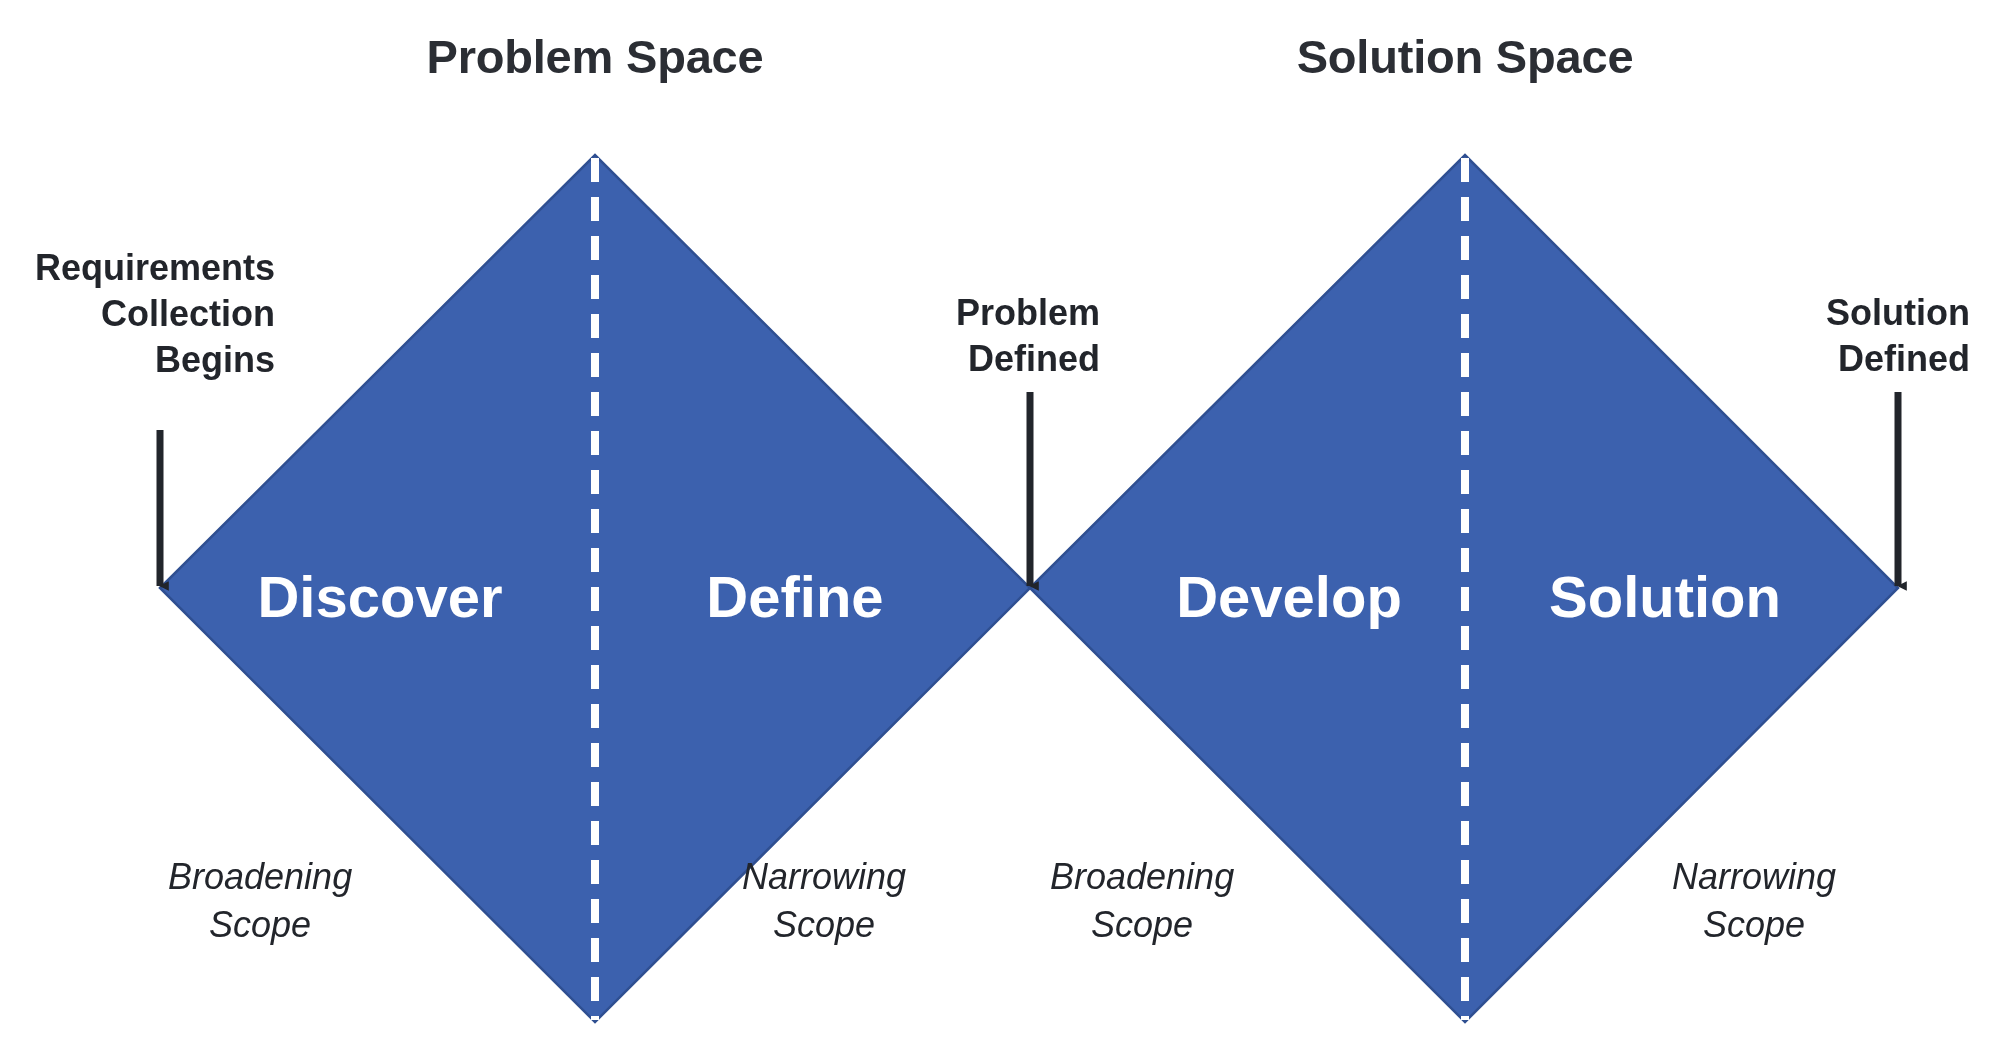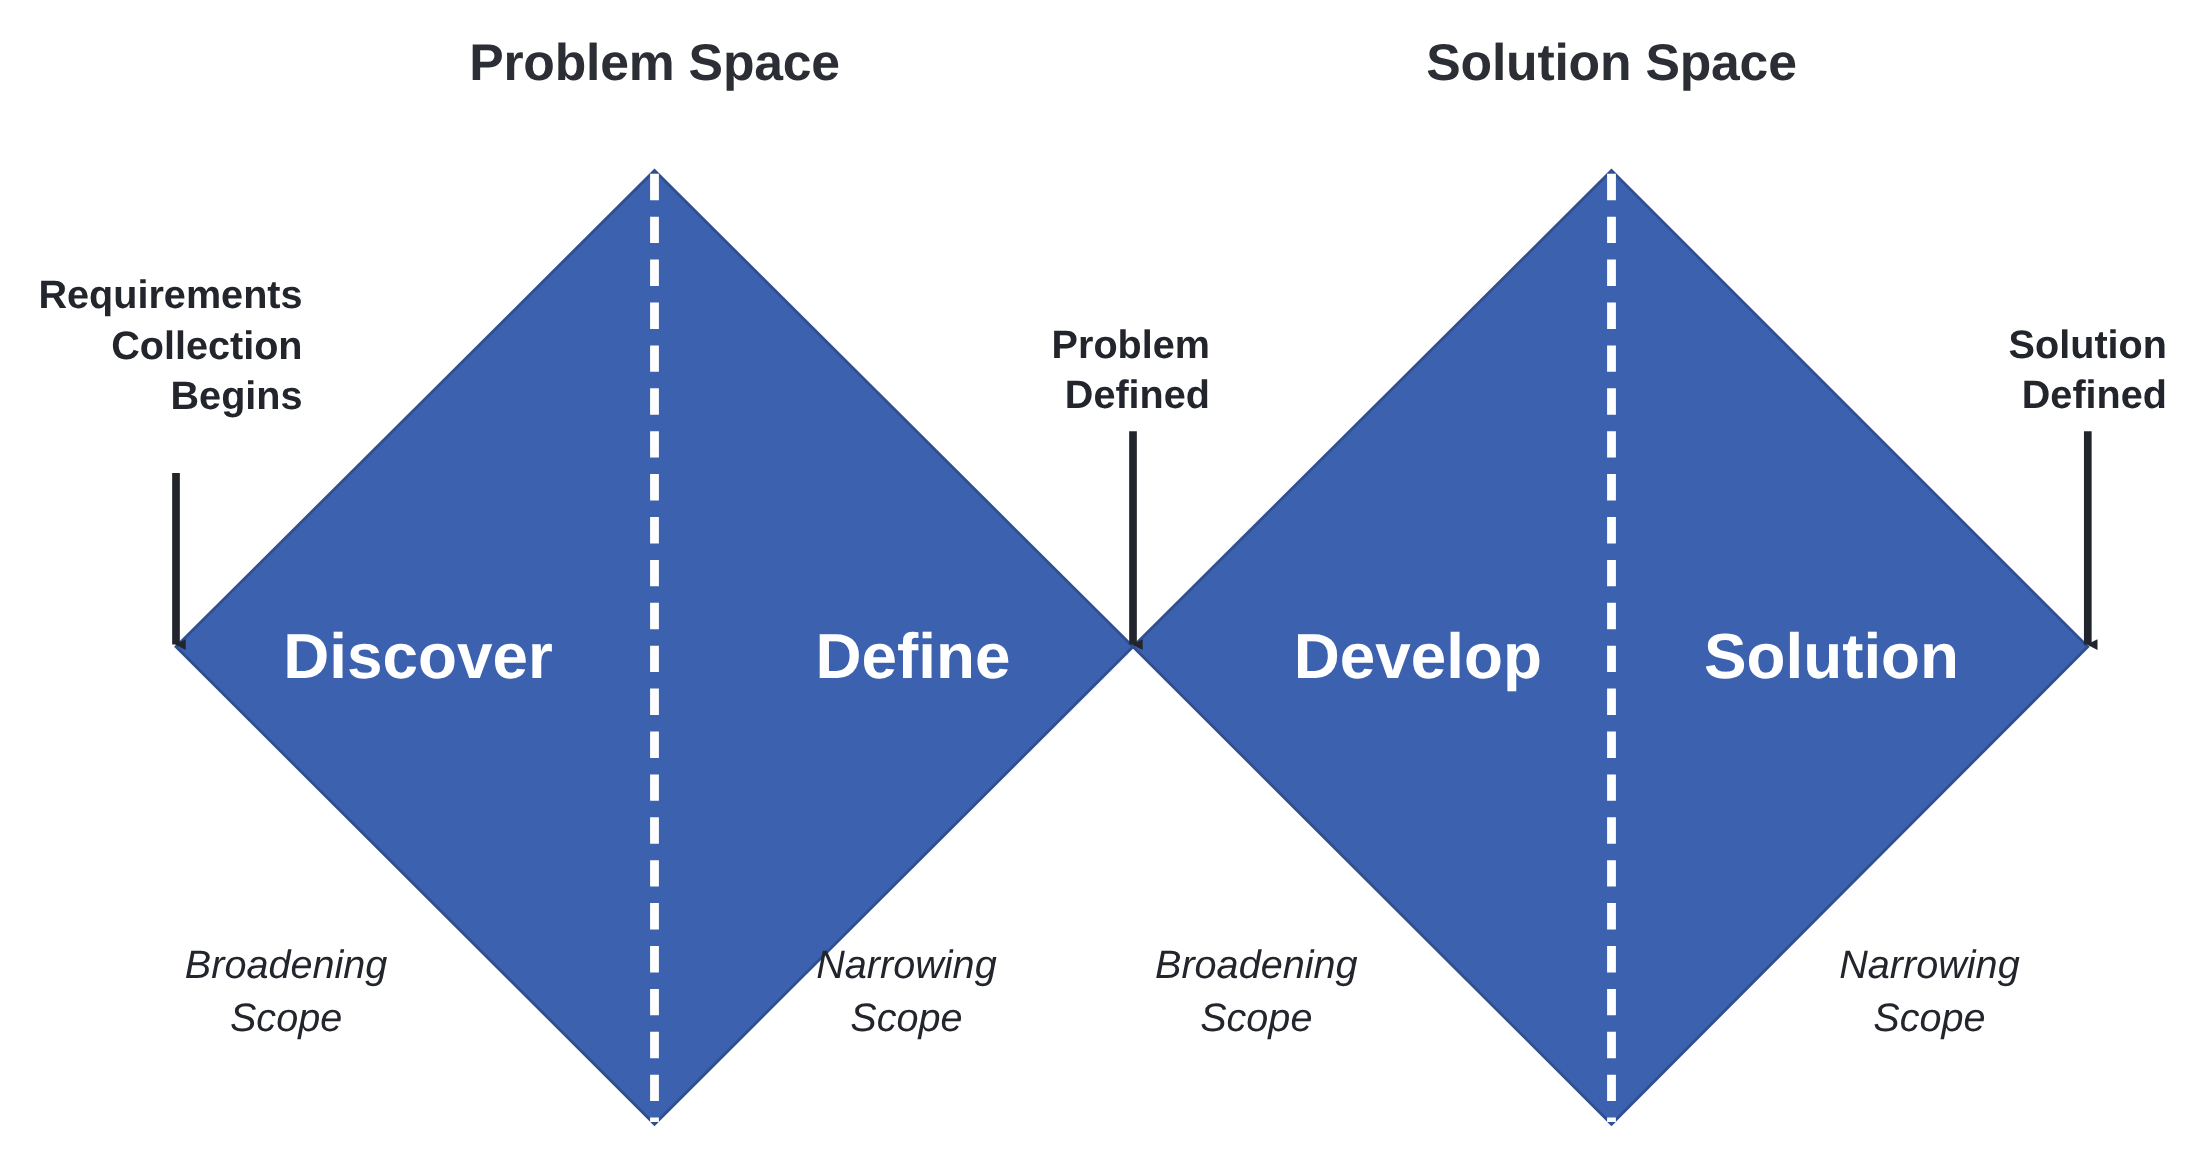--- a/index.html
+++ b/index.html
@@ -104,21 +104,21 @@
 
   <div class="annotation" id="anno-0" style="left: 155px; top: 245px; color: rgb(34, 37, 43);">Requirements
 Collection
 Begins</div>
   <div class="annotation" id="anno-1" style="left: 1028px; top: 290px; color: rgb(34, 37, 43);">Problem
 Defined</div>
   <div class="annotation" id="anno-2" style="left: 1898px; top: 290px; color: rgb(34, 37, 43);">Solution
 Defined</div>
 
   <div class="phase-label" id="phase-0" style="left: 380px; top: 597px;">Discover</div>
-  <div class="phase-label" id="phase-1" style="left: 795px; top: 597px; margin-left: 35px;">Define</div>
+  <div class="phase-label" id="phase-1" style="left: 795px; top: 597px;">Define</div>
   <div class="phase-label" id="phase-2" style="left: 1253px; top: 597px; margin-left: 36px;">Develop</div>
   <div class="phase-label" id="phase-3" style="left: 1665px; top: 597px;">Solution</div>
 
   <div class="scope-label align-left" id="scope-0" style="left: 168px; top: 853px; color: rgb(34, 37, 43);">Broadening
 Scope</div>
   <div class="scope-label align-left" id="scope-1" style="left: 742px; top: 853px; color: rgb(34, 37, 43);">Narrowing
 Scope</div>
   <div class="scope-label align-left" id="scope-2" style="left: 1050px; top: 853px; color: rgb(34, 37, 43);">Broadening
 Scope</div>
   <div class="scope-label align-left" id="scope-3" style="left: 1672px; top: 853px; color: rgb(34, 37, 43);">Narrowing

